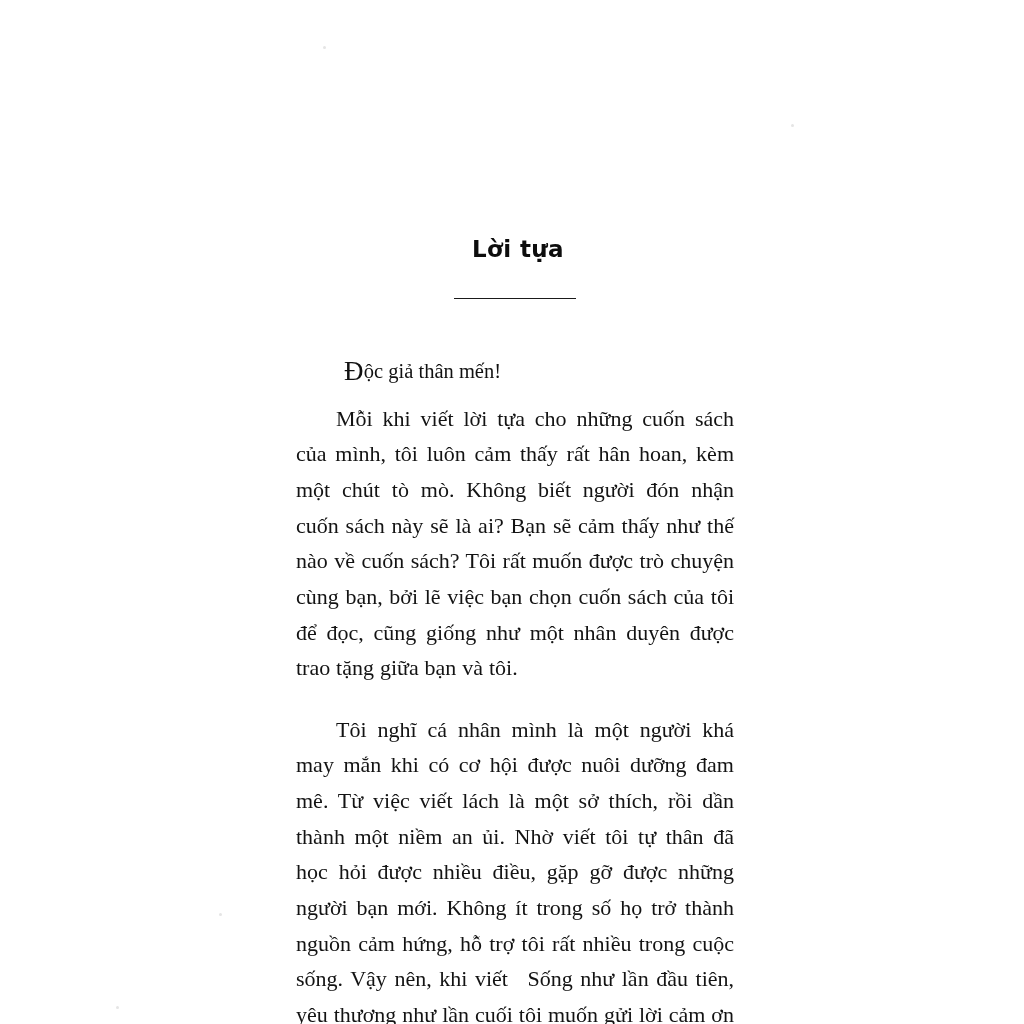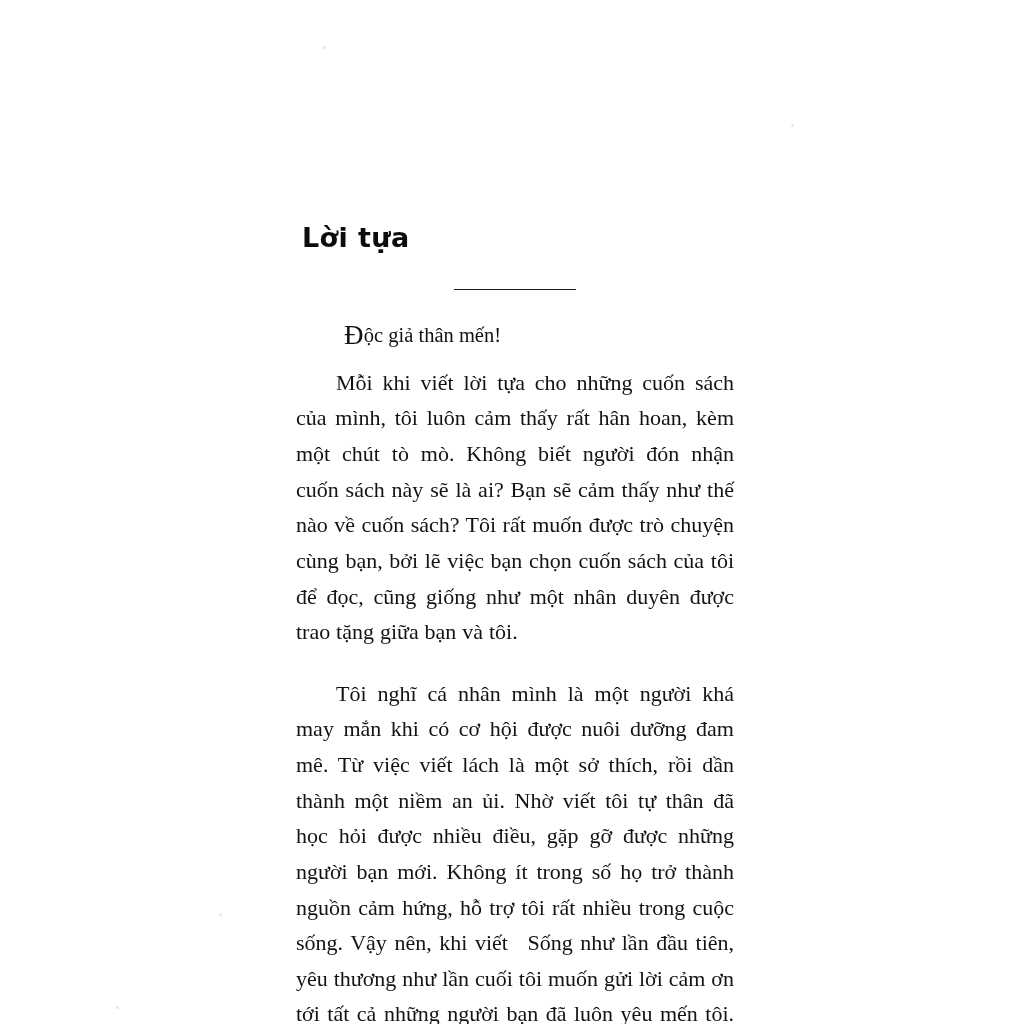--- a/index.html
+++ b/index.html
@@ -24,39 +24,39 @@
 
   
   .text-block {
     position: absolute;
     left: 296px;
     top: 222px;
     width: 438px;
   }
 
   .chapter-title {
-    text-align: left;
+    text-align: center;
     font-family: "DejaVu Sans", sans-serif;
     font-weight: 700;
-    font-size: 27px;
+    font-size: 23px;
     letter-spacing: 0.4px;
     color: #0d0d0d;
-    margin: 0;
+    margin: 14px;
     padding: 0 0 0 6px;
   }
 
   .title-rule {
     width: 122px;
     height: 0;
     border-top: 1.6px solid #1a1a1a;
     margin: 36px auto 0 auto;
   }
 
   .salutation {
-    margin: 30px 0 0 0;
+    margin: 57px 0 0 0;
     font-size: 20.5px;
     line-height: 1.5;
     text-indent: 48px;
     color: #111111;
   }
 
   .dropcap {
     font-size: 27px;
     line-height: 0.9;
     vertical-align: -2px;

